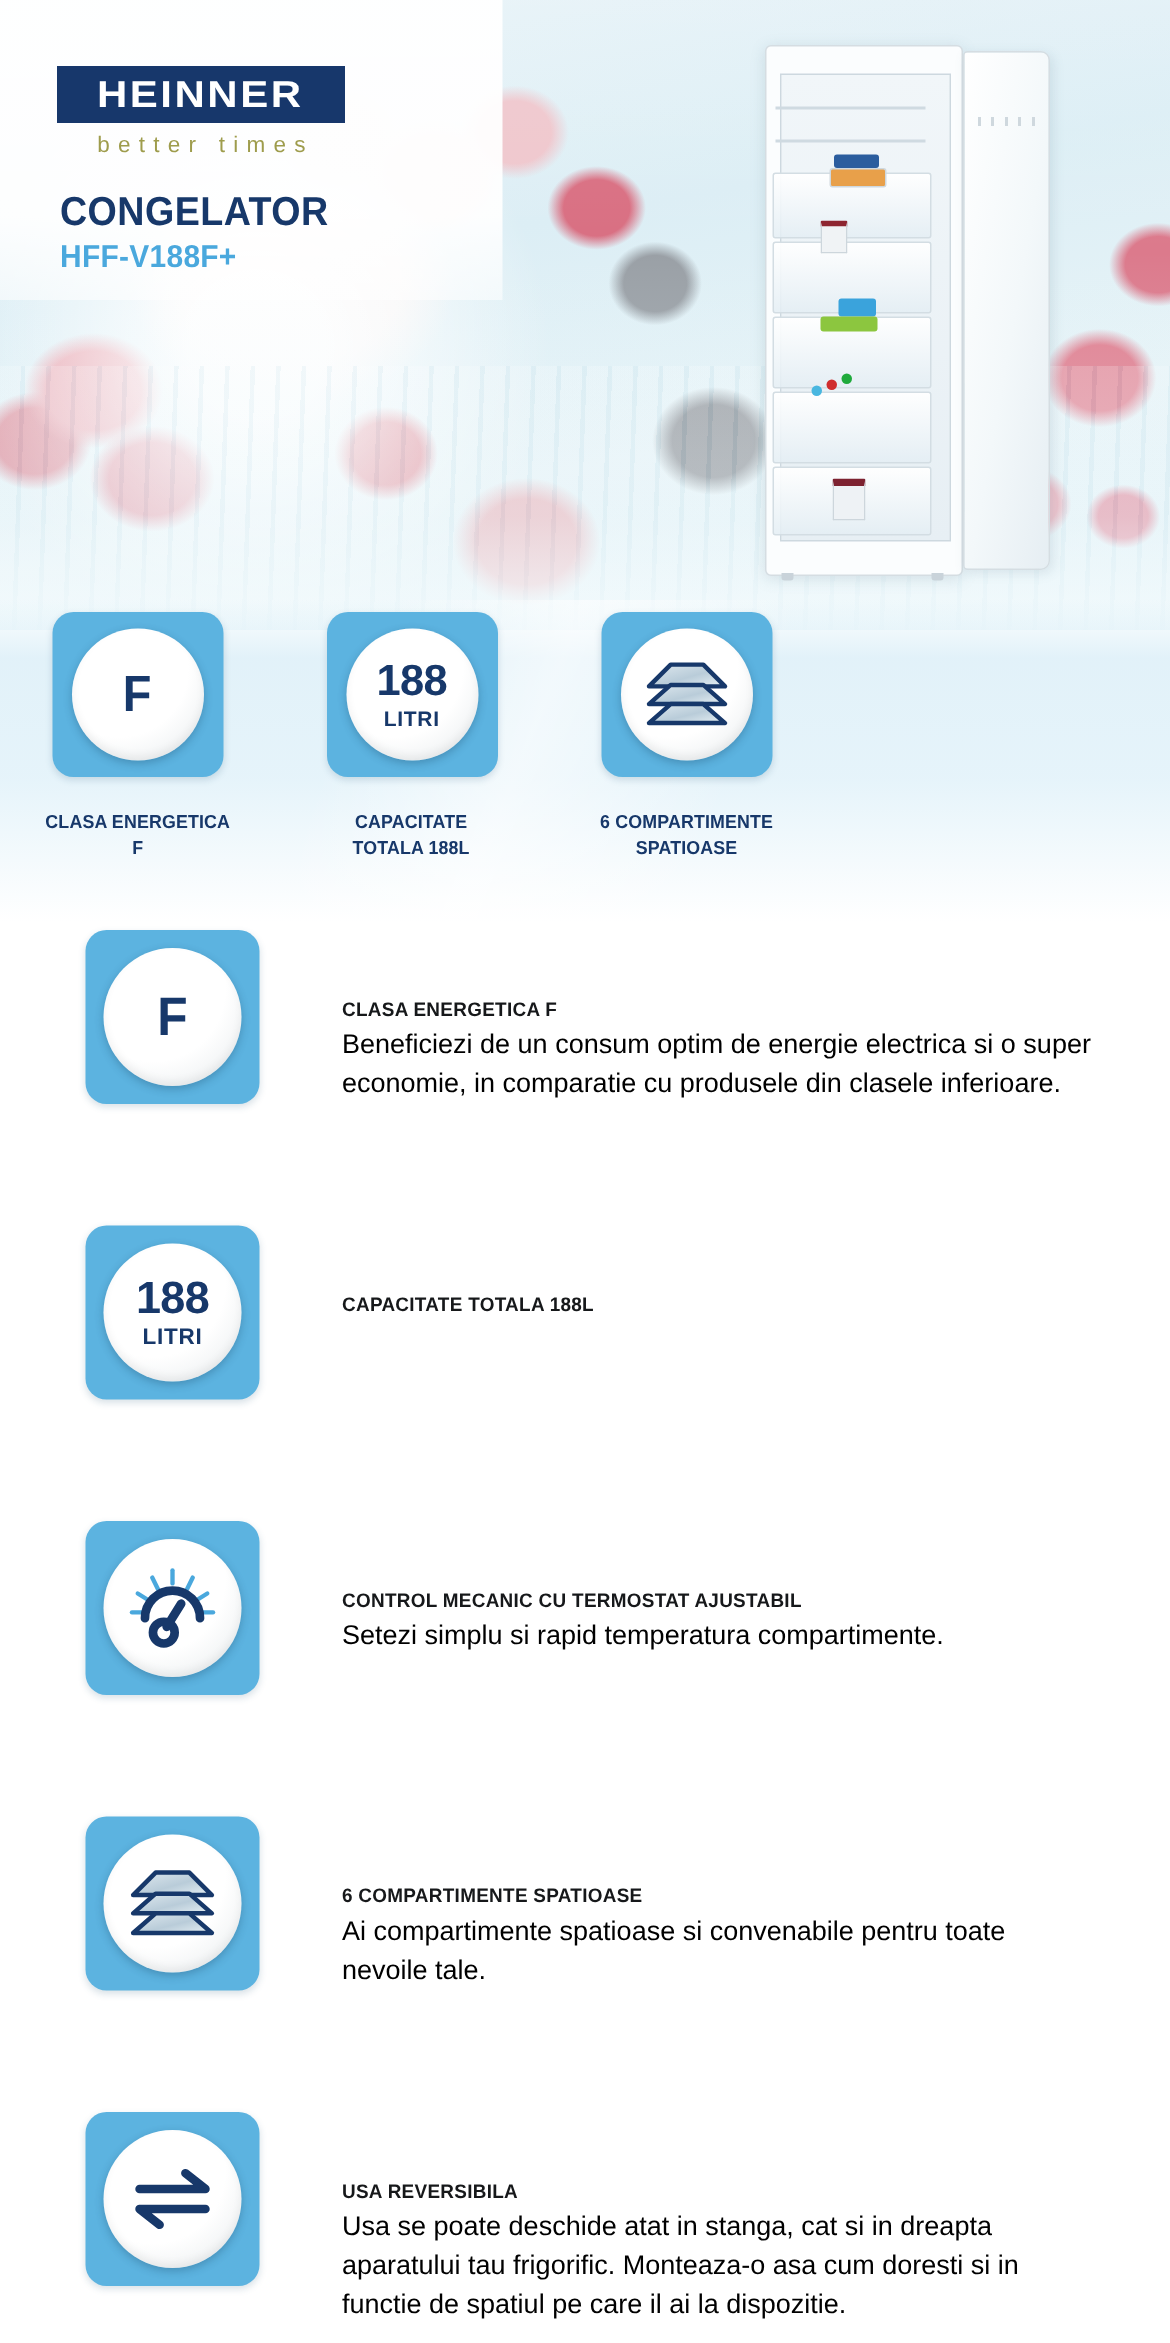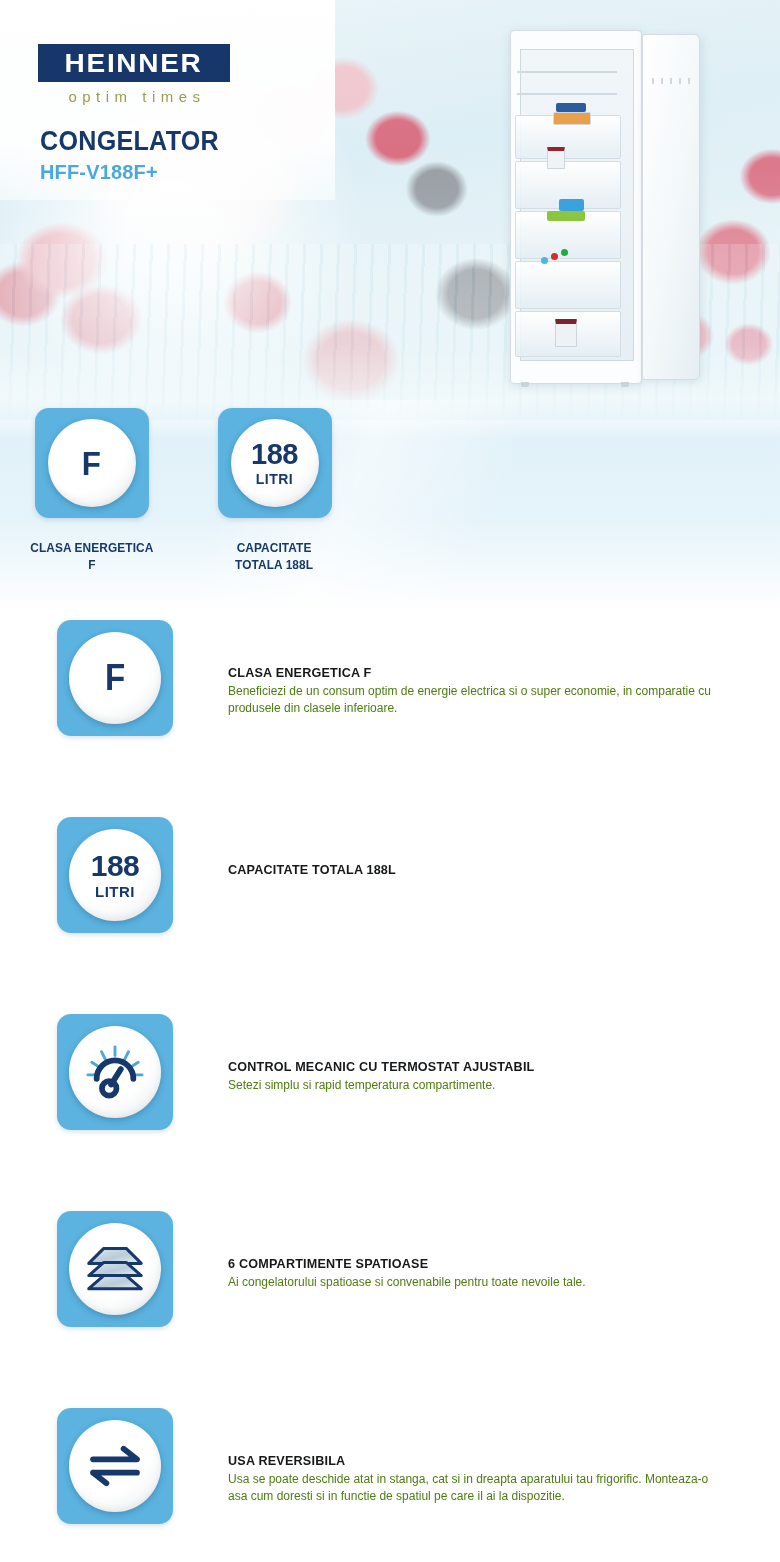--- a/index.html
+++ b/index.html
@@ -94,21 +94,21 @@
   .sections{position:absolute;left:0;top:620px;width:780px;}
   .section{position:relative;height:197px;}
   .sec-tile{position:absolute;left:57px;top:0;width:116px;height:116px;border-radius:14px;background:#5cb3e0;
     display:flex;align-items:center;justify-content:center;box-shadow:0 2px 5px rgba(40,90,120,0.18);}
   .sec-disc{width:92px;height:92px;border-radius:50%;
     background:radial-gradient(circle at 36% 30%,#ffffff 0 55%,#f3f5f6 76%,#e3e7ea 100%);
     box-shadow:0 2px 6px rgba(20,60,90,0.30), inset 0 -3px 6px rgba(0,0,0,0.06);
     display:flex;align-items:center;justify-content:center;flex-direction:column;}
   .sec-text{position:absolute;left:228px;top:45px;width:500px;}
   .sec-title{font-size:13px;font-weight:bold;color:#16181a;letter-spacing:0.2px;margin-bottom:3px;transform:scaleX(0.97);transform-origin:left;}
-  .sec-desc{font-size:12px;color:#4d7c0f;line-height:1.45;}
+  .sec-desc{font-size:18px;color:#000000;line-height:1.45;}
 
   .sec-glyph-f{font-size:36px;font-weight:bold;color:#17386a;line-height:1;transform:scaleX(0.92);}
   .sec-glyph-num{font-size:30px;font-weight:bold;color:#17386a;line-height:1;letter-spacing:-0.5px;}
   .sec-glyph-litri{font-size:15px;font-weight:bold;color:#17386a;line-height:1;margin-top:3px;letter-spacing:0.5px;}
 </style>
 </head>
 <body>
 
 <div class="page">
 
@@ -140,21 +140,21 @@
         <div class="fridge-foot" style="left:10px;"></div>
         <div class="fridge-foot" style="left:110px;"></div>
       </div>
       <div class="fridge-door"></div>
       <div class="door-dots"></div>
     </div>
 
     <div class="logo-box">
       <span class="logo-word">HEINNER</span>
     </div>
-    <div class="logo-tag">optim times</div>
+    <div class="logo-tag">better times</div>
 
     <div class="hero-title">CONGELATOR</div>
     <div class="hero-model">HFF-V188F+</div>
   </div>
 
   <div class="strip">
     <div class="strip-diag"></div>
     <div class="feat-row">
 
       <div class="feat">
@@ -172,20 +172,40 @@
           <div class="disc">
             <span class="glyph-num">188</span>
             <span class="glyph-litri">LITRI</span>
           </div>
         </div>
         <div class="feat-caption" style="white-space:pre-line;">CAPACITATE
 TOTALA 188L</div>
       </div>
 
 
+      <div class="feat">
+        <div class="tile">
+          <div class="disc">
+            <svg width="58" height="50" viewBox="0 0 64 54">
+              <defs>
+                <linearGradient id="shg" x1="0" y1="0" x2="1" y2="1">
+                  <stop offset="0%" stop-color="#dfe9ef"></stop>
+                    <stop offset="55%" stop-color="#b9ccd9"></stop>
+                    <stop offset="100%" stop-color="#e8f1f5"></stop>
+                </linearGradient>
+              </defs>
+              <path d="M20 5 L44 5 L60 21 L4 21 Z" fill="url(#shg)" stroke="#17386a" stroke-width="3.2" stroke-linejoin="round"></path>
+              <path d="M20 20 L44 20 L60 34 L4 34 Z" fill="url(#shg)" stroke="#17386a" stroke-width="3.2" stroke-linejoin="round"></path>
+              <path d="M20 34 L44 34 L60 48 L4 48 Z" fill="url(#shg)" stroke="#17386a" stroke-width="3.2" stroke-linejoin="round"></path>
+            </svg>
+          </div>
+        </div>
+        <div class="feat-caption" style="white-space:pre-line;">6 COMPARTIMENTE
+SPATIOASE</div>
+      </div>
 
     </div>
   </div>
 
   <div class="sections">
 
     <div class="section">
       <div class="sec-tile">
         <div class="sec-disc">
           <span class="sec-glyph-f">F</span>
@@ -246,21 +266,21 @@
               </linearGradient>
             </defs>
             <path d="M20 5 L44 5 L60 21 L4 21 Z" fill="url(#shg2)" stroke="#17386a" stroke-width="3.2" stroke-linejoin="round"></path>
             <path d="M20 20 L44 20 L60 34 L4 34 Z" fill="url(#shg2)" stroke="#17386a" stroke-width="3.2" stroke-linejoin="round"></path>
             <path d="M20 34 L44 34 L60 48 L4 48 Z" fill="url(#shg2)" stroke="#17386a" stroke-width="3.2" stroke-linejoin="round"></path>
           </svg>
         </div>
       </div>
       <div class="sec-text">
         <div class="sec-title">6 COMPARTIMENTE SPATIOASE</div>
-        <div class="sec-desc">Ai congelatorului spatioase si convenabile pentru toate nevoile tale.</div>
+        <div class="sec-desc">Ai compartimente spatioase si convenabile pentru toate nevoile tale.</div>
       </div>
     </div>
 
     <div class="section">
       <div class="sec-tile">
         <div class="sec-disc">
           <svg width="56" height="42" viewBox="0 0 58 44">
             <path d="M6 15 L52 15 M38 4 L52 15" fill="none" stroke="#17386a" stroke-width="6" stroke-linecap="round" stroke-linejoin="round"></path>
             <path d="M52 29 L6 29 M20 40 L6 29" fill="none" stroke="#17386a" stroke-width="6" stroke-linecap="round" stroke-linejoin="round"></path>
           </svg>

